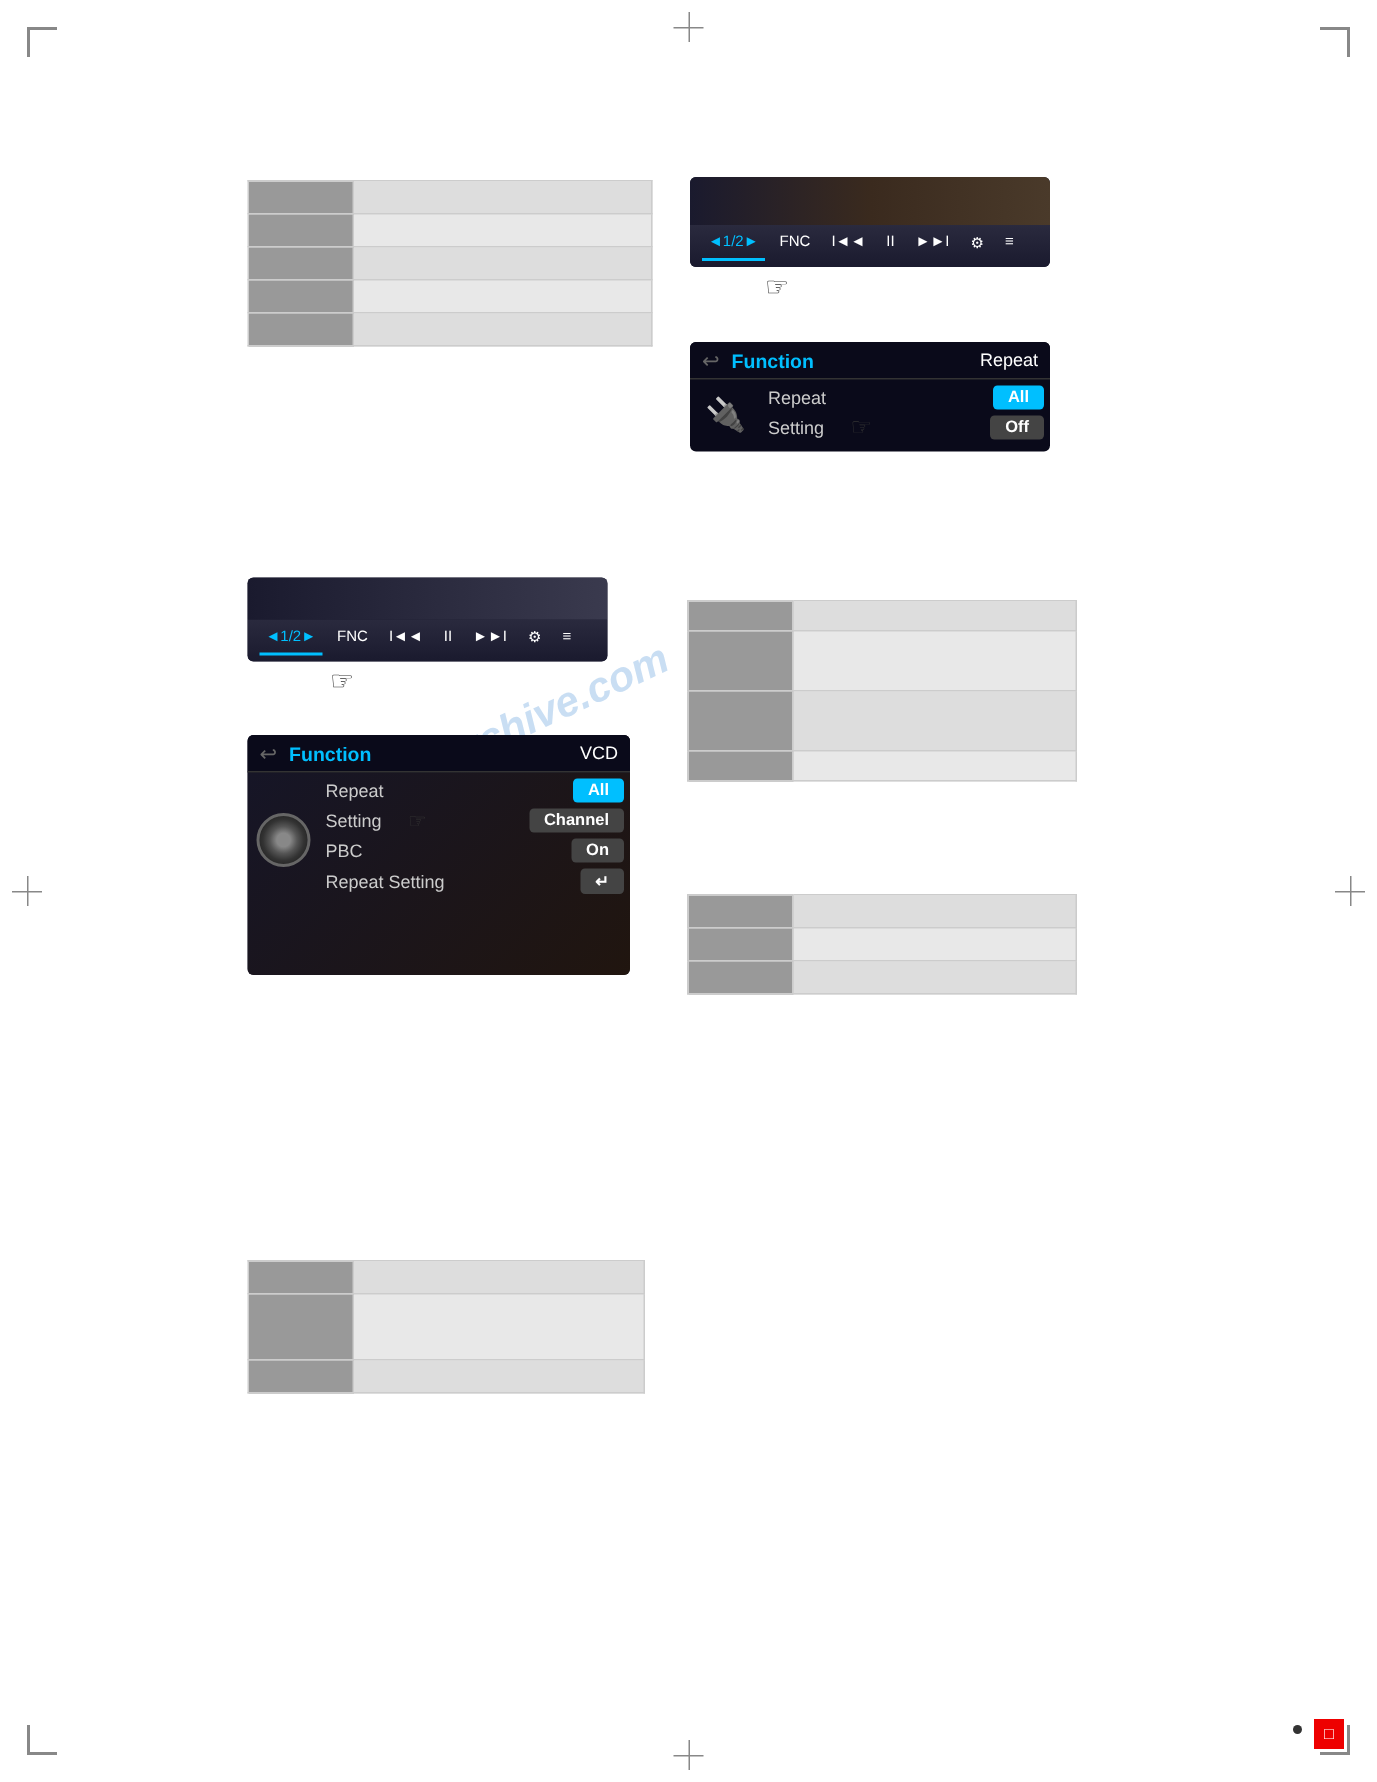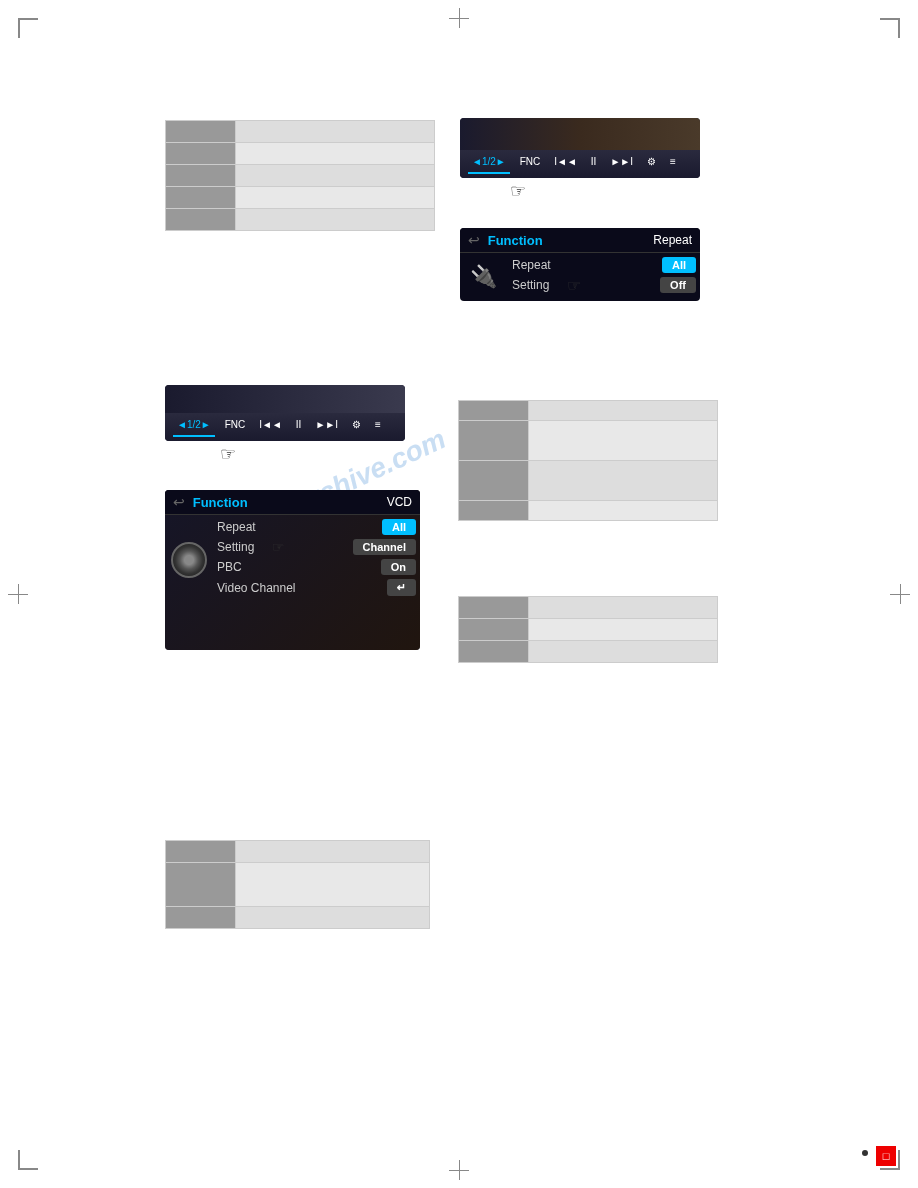--- a/index.html
+++ b/index.html
@@ -387,21 +387,21 @@
             <span class="hand-cursor" style="position:absolute;left:55px;font-size:14px;">☞</span>
             <span class="func-row-value dark">Channel</span>
 
           </div>
           <div class="func-row">
             <span class="func-row-label">PBC</span>
             <span class="func-row-value dark">On</span>
 
           </div>
           <div class="func-row">
-            <span class="func-row-label">Video Channel</span>
+            <span class="func-row-label">Repeat Setting</span>
             <span class="func-row-value dark">↵</span>
           </div>
         </div>
       </div>
     </div>
   </div>
 </div>
 
 <div class="section" style="top:400px;left:458px;width:260px;">
   <table class="info-table">

